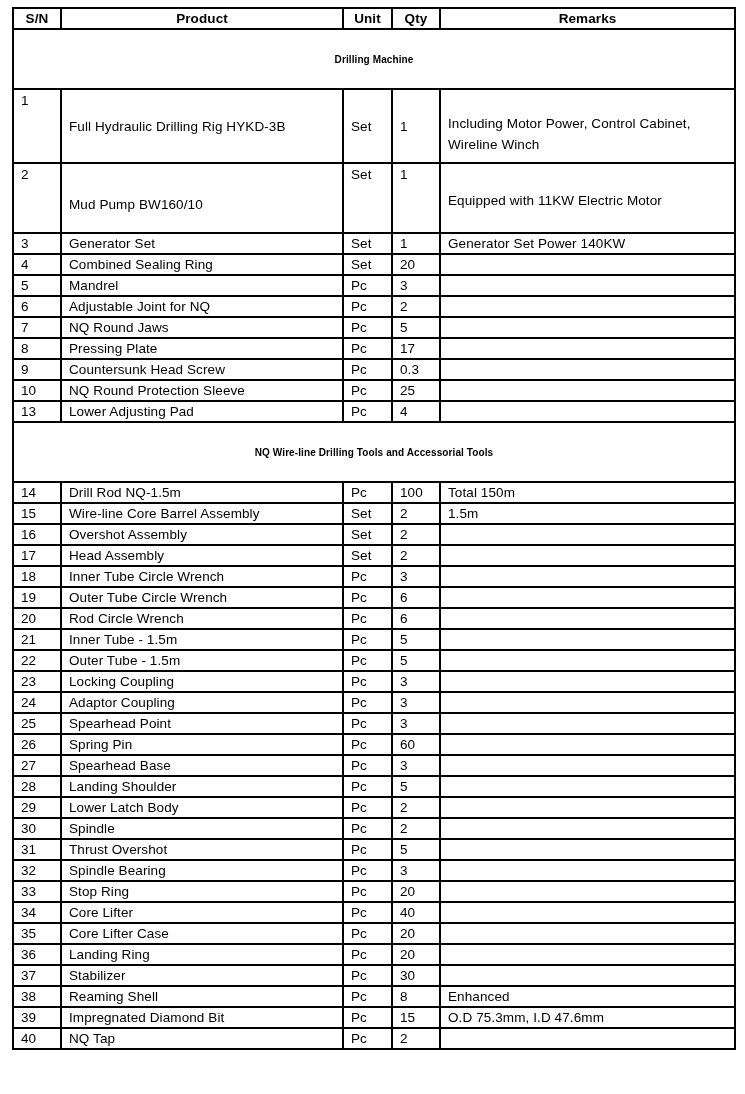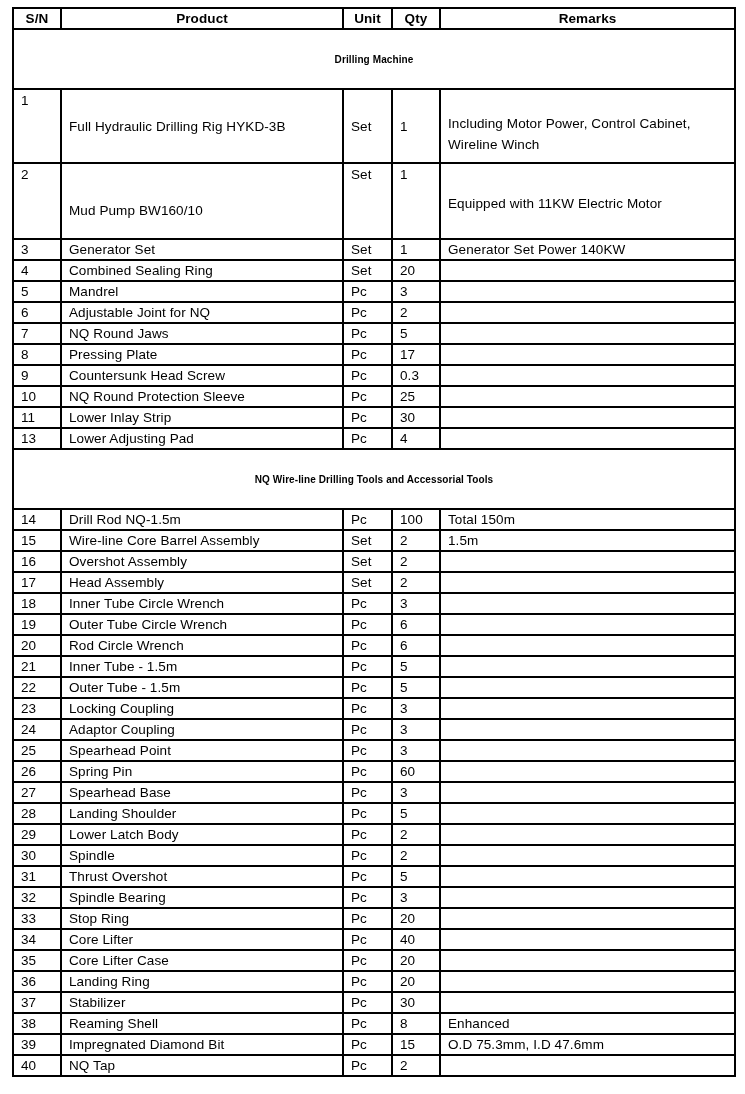--- a/index.html
+++ b/index.html
@@ -48,21 +48,21 @@
     </tr>
     <tr class="tall">
       <td class="sn">1</td>
       <td class="mid">Full Hydraulic Drilling Rig HYKD-3B</td>
       <td class="mid">Set</td>
       <td class="mid">1</td>
       <td class="rem mid" style="padding-top:16px;">Including Motor Power, Control Cabinet, Wireline Winch</td>
     </tr>
     <tr class="tall">
       <td class="sn">2</td>
-      <td class="mid" style="padding-top:18px;">Mud Pump BW160/10</td>
+      <td class="mid" style="padding-top:12px;">Mud Pump BW160/10</td>
       <td class="top">Set</td>
       <td class="top">1</td>
       <td class="rem mid" style="padding-top:4px;">Equipped with 11KW Electric Motor</td>
     </tr>
   <tr>
         <td>3</td>
         <td>Generator Set</td>
         <td>Set</td>
         <td>1</td>
         <td>Generator Set Power 140KW</td>
@@ -110,27 +110,20 @@
         <td></td>
       </tr>
       <tr>
         <td>10</td>
         <td>NQ Round Protection Sleeve</td>
         <td>Pc</td>
         <td>25</td>
         <td></td>
       </tr>
       <tr>
-        <td>11</td>
-        <td>Lower Inlay Strip</td>
-        <td>Pc</td>
-        <td>30</td>
-        <td></td>
-      </tr>
-      <tr>
         <td>13</td>
         <td>Lower Adjusting Pad</td>
         <td>Pc</td>
         <td>4</td>
         <td></td>
       </tr>
       <tr class="section">
         <td colspan="5">NQ Wire-line Drilling Tools and Accessorial Tools</td>
       </tr>
       <tr>

